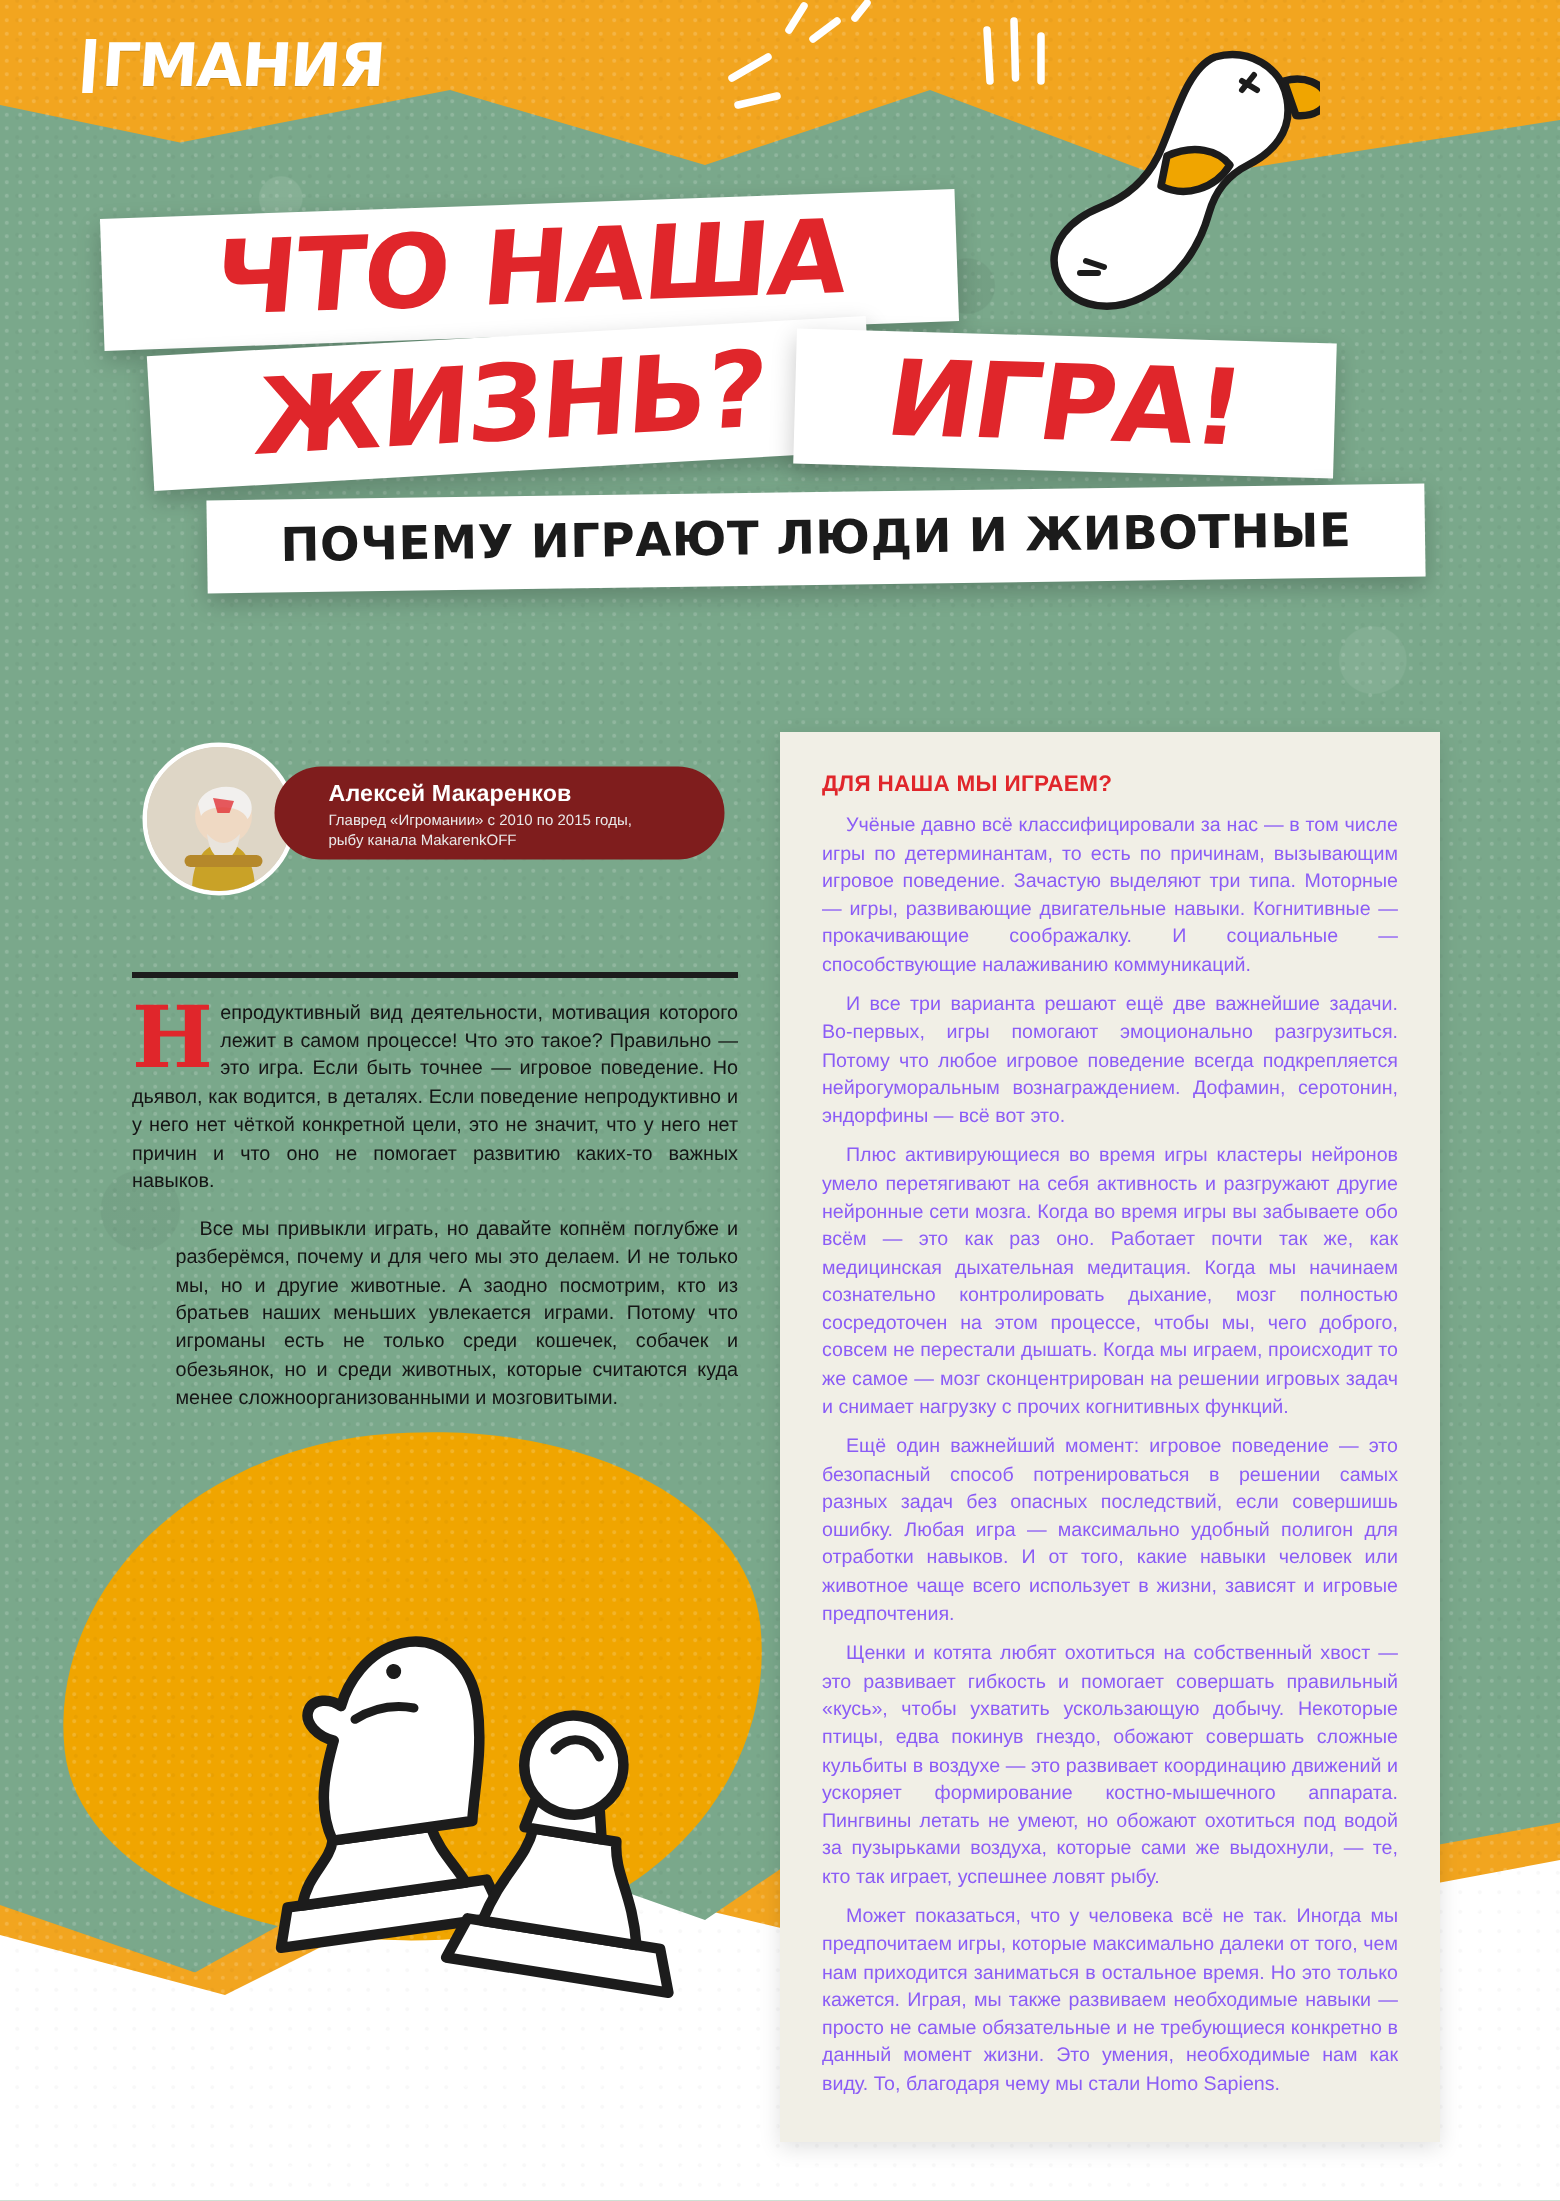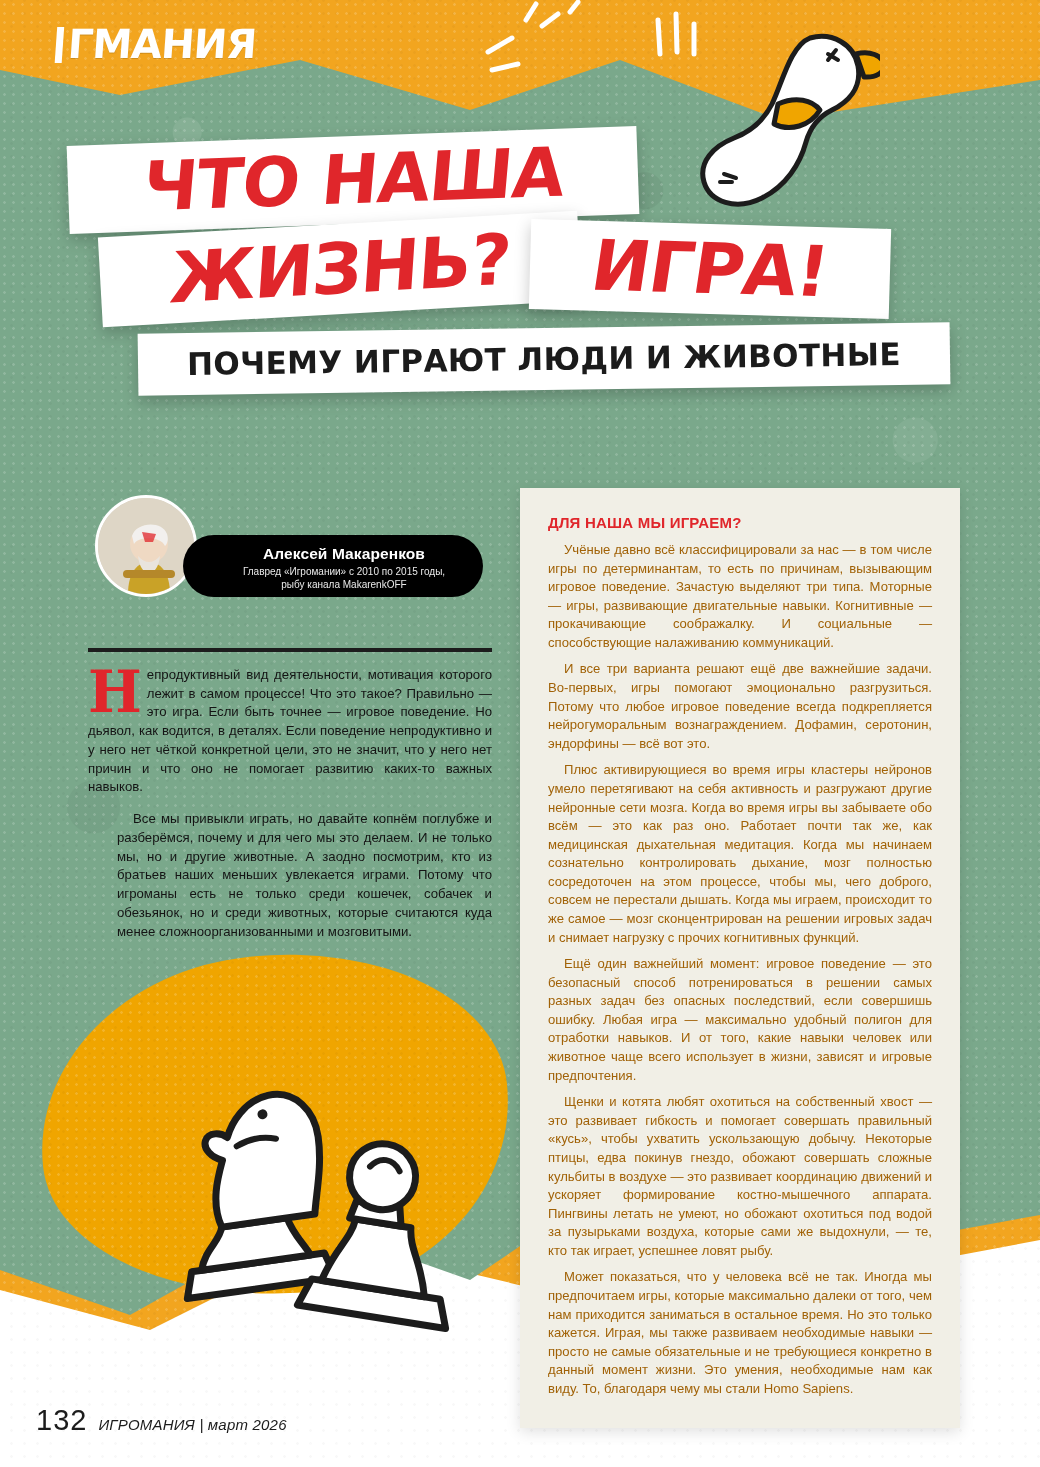--- a/index.html
+++ b/index.html
@@ -139,27 +139,26 @@
   
   .author { position: absolute; left: 95px; top: 495px; width: 400px; height: 110px; }
   .avatar {
     position: absolute; left: 0; top: 0; width: 102px; height: 102px;
     border-radius: 50%;
     background: #d9d2c4;
     border: 3px solid #ffffff;
     overflow: hidden;
   }
   .author-pill {
-    position: absolute; left: 88px; top: 40px;
+    position: absolute; left: 88px; top: 16px;
     width: 300px; height: 62px;
-    background: #000000;
+    background: #7f1d1d;
     border-radius: 31px;
     padding: 10px 14px 0 36px;
     color: #fff;
-    text-align: center;
   }
   .author-name { font-size: 15.5px; font-weight: bold; letter-spacing: .1px; }
   .author-sub { font-size: 10px; line-height: 1.25; color: #e9e9e9; margin-top: 3px; }
 
   
   .left-col {
     position: absolute; left: 88px; top: 648px; width: 404px;
   }
   .left-rule { width: 404px; height: 4px; background: #1c1c1c; margin-bottom: 14px; }
   .left-col p {
@@ -196,21 +195,21 @@
     margin: 0 0 10px 0;
     color: #e0262b;
     font-size: 15px;
     font-weight: bold;
     letter-spacing: .2px;
   }
   .panel p {
     margin: 0 0 8px 0;
     font-size: 13.1px;
     line-height: 1.42;
-    color: #a16207;
+    color: #8b5cf6;
     text-align: justify;
     text-indent: 16px;
   }
   .panel p.first { text-indent: 16px; }
 
   
   .footer {
     position: absolute;
     left: 36px; bottom: 30px;
     display: flex; align-items: baseline; gap: 11px;
@@ -324,18 +323,14 @@
       <h2>ДЛЯ НАША МЫ ИГРАЕМ?</h2>
       <p class="first">Учёные давно всё классифицировали за нас — в том числе игры по детерминантам, то есть по причинам, вызывающим игровое поведение. Зачастую выделяют три типа. Моторные — игры, развивающие двигательные навыки. Когнитивные — прокачивающие соображалку. И социальные — способствующие налаживанию коммуникаций.</p>
       <p>И все три варианта решают ещё две важнейшие задачи. Во-первых, игры помогают эмоционально разгрузиться. Потому что любое игровое поведение всегда подкрепляется нейрогуморальным вознаграждением. Дофамин, серотонин, эндорфины — всё вот это.</p>
       <p>Плюс активирующиеся во время игры кластеры нейронов умело перетягивают на себя активность и разгружают другие нейронные сети мозга. Когда во время игры вы забываете обо всём — это как раз оно. Работает почти так же, как медицинская дыхательная медитация. Когда мы начинаем сознательно контролировать дыхание, мозг полностью сосредоточен на этом процессе, чтобы мы, чего доброго, совсем не перестали дышать. Когда мы играем, происходит то же самое — мозг сконцентрирован на решении игровых задач и снимает нагрузку с прочих когнитивных функций.</p>
       <p>Ещё один важнейший момент: игровое поведение — это безопасный способ потренироваться в решении самых разных задач без опасных последствий, если совершишь ошибку. Любая игра — максимально удобный полигон для отработки навыков. И от того, какие навыки человек или животное чаще всего использует в жизни, зависят и игровые предпочтения.</p>
       <p>Щенки и котята любят охотиться на собственный хвост — это развивает гибкость и помогает совершать правильный «кусь», чтобы ухватить ускользающую добычу. Некоторые птицы, едва покинув гнездо, обожают совершать сложные кульбиты в воздухе — это развивает координацию движений и ускоряет формирование костно-мышечного аппарата. Пингвины летать не умеют, но обожают охотиться под водой за пузырьками воздуха, которые сами же выдохнули, — те, кто так играет, успешнее ловят рыбу.</p>
       <p>Может показаться, что у человека всё не так. Иногда мы предпочитаем игры, которые максимально далеки от того, чем нам приходится заниматься в остальное время. Но это только кажется. Играя, мы также развиваем необходимые навыки — просто не самые обязательные и не требующиеся конкретно в данный момент жизни. Это умения, необходимые нам как виду. То, благодаря чему мы стали Homo Sapiens.</p>
     </div>
   </div>
 
-  <div class="footer">
-    <span class="pagenum">132</span>
-    <span class="footer-text">ИГРОМАНИЯ | март 2026</span>
-  </div>
 
 </div>
 
 </body></html>

